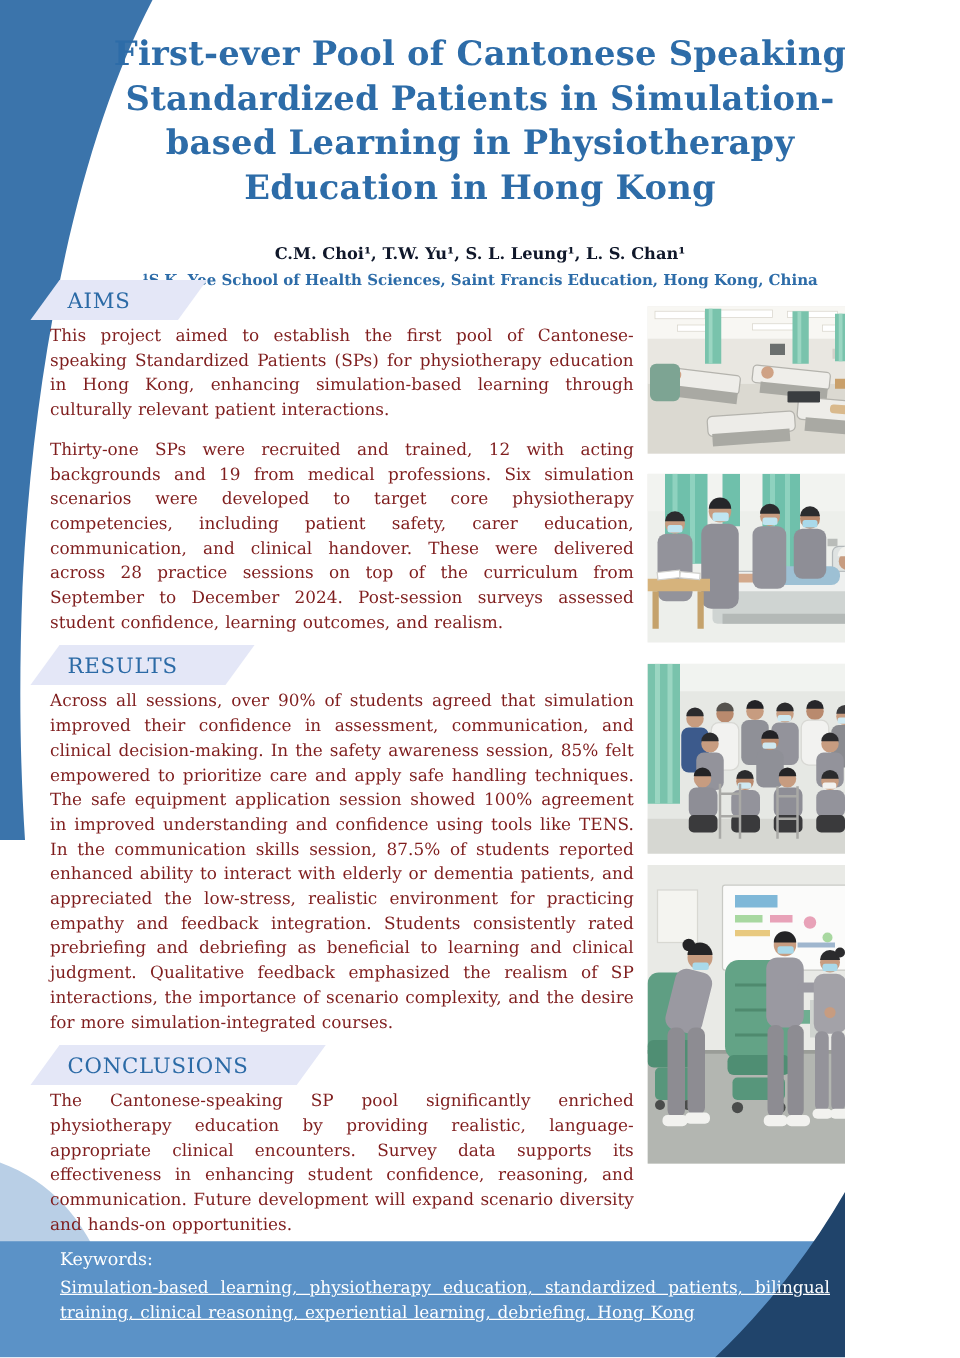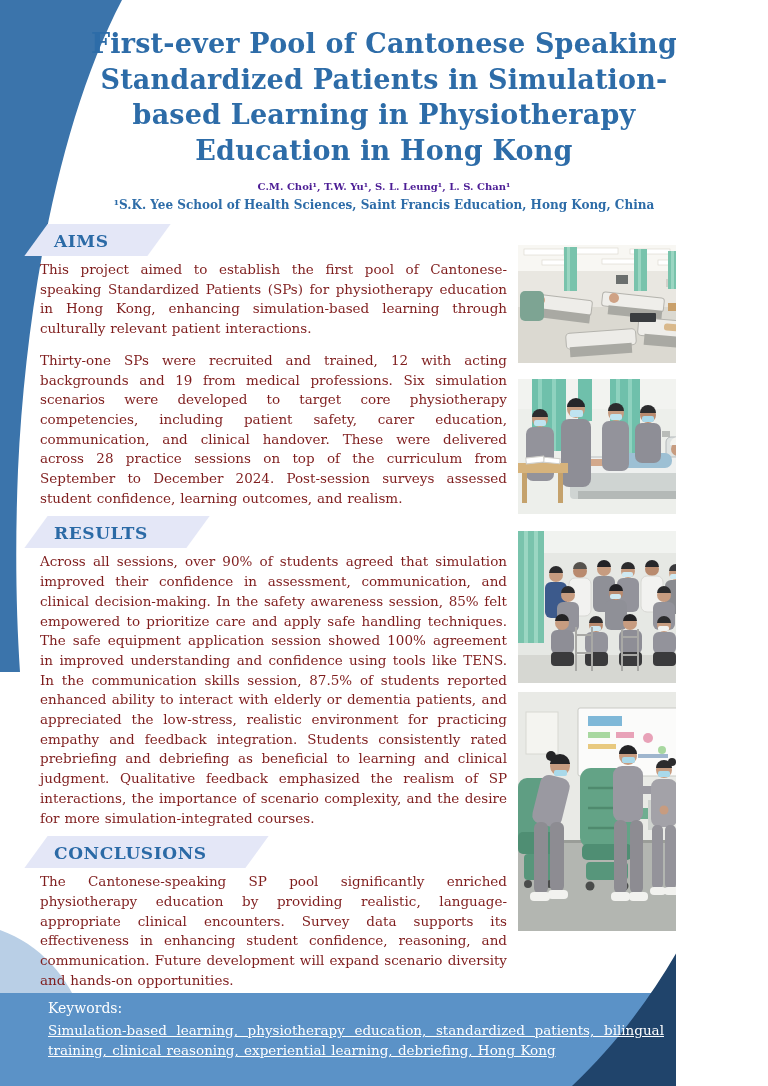--- a/index.html
+++ b/index.html
@@ -9,35 +9,35 @@
   }
   .deco{position:absolute;inset:0;width:768px;height:1086px;z-index:0;}
   .content{position:relative;z-index:1;}
 
   
   .header{position:absolute;left:64px;top:26px;width:640px;text-align:center;}
   .title{
     margin:0;color:#2d6ca8;font-size:27px;line-height:1.32;font-weight:700;
     letter-spacing:0.2px;
   }
-  .authors{margin-top:12px;color:#4c1d95;font-size:10px;font-weight:700;}
+  .authors{margin-top:27px;color:#0f172a;font-size:13px;font-weight:700;}
   .affiliation{margin-top:6px;color:#2d6ca8;font-size:12px;font-weight:700;}
 
   
   .col-text{position:absolute;left:40px;top:228px;width:467px;}
   .section{margin:0 0 12px 0;}
   .sec-head{
     position:relative;display:inline-block;margin:0 0 6px 6px;padding:3px 16px 3px 8px;
   }
   .sec-head .hl{
     position:absolute;left:-10px;right:-34px;top:-4px;bottom:-2px;
     background:#e4e7f7;transform:skewX(-36deg);z-index:0;
   }
   .sec-head .txt{
-    position:relative;z-index:1;color:#2b6aa6;font-size:17px;font-weight:700;
+    position:relative;z-index:1;color:#2b6aa6;font-size:17px;font-weight:400;
     letter-spacing:0.6px;
   }
   .sec-body{
     margin:0;color:#7f1d1d;font-size:13.5px;line-height:1.46;text-align:justify;
     font-weight:500;word-spacing:0.6px;
   }
 
   
   .col-figs{position:absolute;left:518px;top:245px;width:222px;}
   figure{margin:0;padding:0;background:#f4f4f2;}

